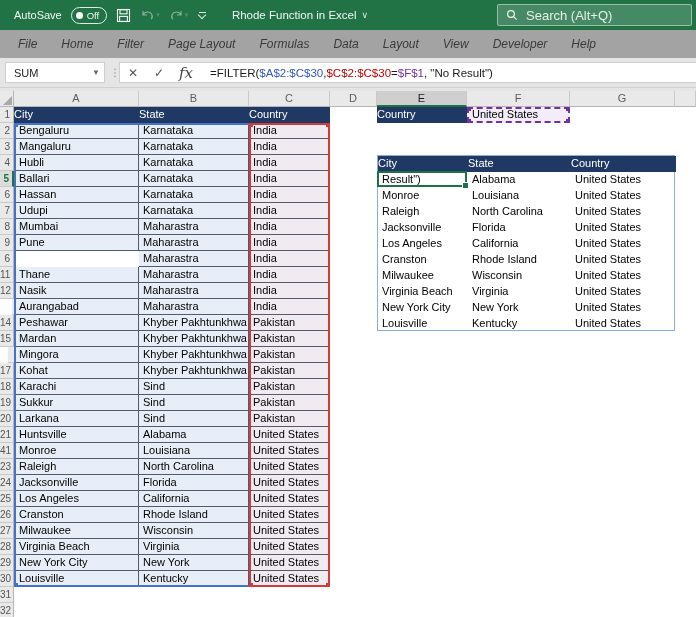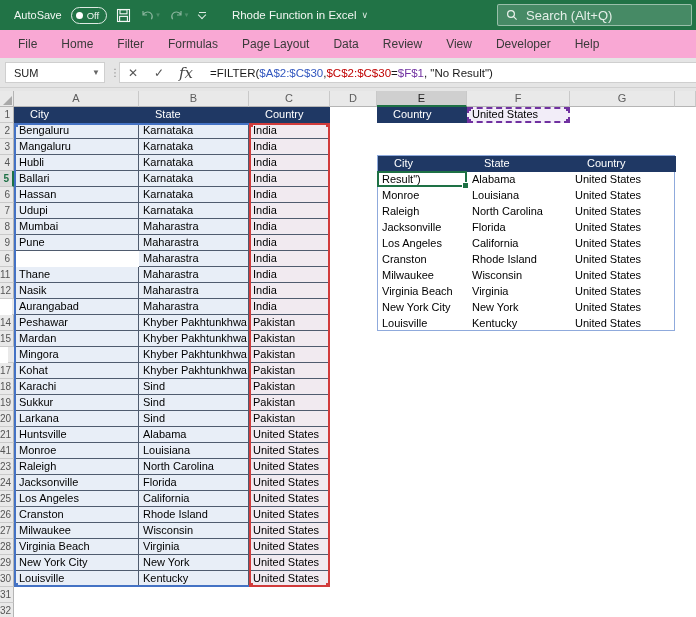--- a/index.html
+++ b/index.html
@@ -20,22 +20,22 @@
   .qat-more .bar{width:7px;height:1px;background:#fff;}
   .qat-more .chev{width:5px;height:5px;border-right:1px solid #fff;border-bottom:1px solid #fff;transform:rotate(45deg);margin-top:-3px;}
   .tb-title{position:absolute;left:190px;top:0;width:220px;height:30px;display:flex;align-items:center;justify-content:center;
        font-size:11.5px;gap:5px;white-space:nowrap;}
   .tb-title .chev{font-size:9px;opacity:.9;}
   .searchbox{position:absolute;left:497px;top:4px;width:195px;height:22px;background:rgba(255,255,255,.17);
        border:1px solid rgba(255,255,255,.45);border-radius:2px;display:flex;align-items:center;gap:8px;padding:0 8px;box-sizing:border-box;}
   .searchbox .ph{font-size:13px;color:#e4efe8;}
 
   
-  .menubar{position:absolute;left:0;top:30px;width:696px;height:28px;background:#f9a8d4;display:flex;align-items:center;
-       padding-left:6px;box-sizing:border-box;}
+  .menubar{position:absolute;left:0;top:30px;width:696px;height:28px;background:#a3a3a3;display:flex;align-items:center;
+       padding-left:6px;box-sizing:border-box;font-style:italic;}
   .mtab{font-size:12px;color:#3a3a3a;padding:0 12px;line-height:28px;white-space:nowrap;}
 
   
   .fbar{position:absolute;left:0;top:58px;width:696px;height:30px;background:#e5e5e5;border-bottom:1px solid #d0d0d0;box-sizing:border-box;}
   .namebox{position:absolute;left:5px;top:4px;width:100px;height:21px;background:#fff;border:1px solid #cfcfcf;
        box-sizing:border-box;display:flex;align-items:center;}
   .namebox .nb-text{flex:1;font-size:11px;color:#222;padding-left:8px;}
   .namebox .nb-arrow{width:16px;font-size:8px;color:#666;text-align:center;}
   .fb-dots{position:absolute;left:110px;top:4px;height:21px;display:flex;align-items:center;color:#8a8a8a;font-size:10px;}
   .fb-field{position:absolute;left:119px;top:4px;width:577px;height:21px;background:#fff;border:1px solid #cfcfcf;border-right:none;
@@ -48,21 +48,21 @@
   .grid{position:absolute;left:0;top:88px;width:696px;height:529px;background:#fff;overflow:hidden;}
   .grid-top{position:absolute;left:0;top:0;width:696px;height:3px;background:#e5e5e5;}
   .cell{position:absolute;box-sizing:border-box;font-size:11px;line-height:15px;white-space:nowrap;overflow:hidden;}
   .colhdr{background:#e9e9e9;color:#5c5c5c;text-align:center;border-right:1px solid #c9c9c9;border-bottom:1px solid #b5b5b5;}
   .colhdr.sel{background:#cfcfcf;color:#1e1e1e;border-bottom:2px solid #1e7145;}
   .rowhdr{background:#e9e9e9;color:#555;text-align:right;padding-right:3px;font-size:10px;
        border-bottom:1px solid #c9c9c9;border-right:1px solid #b5b5b5;}
   .rowhdr.sel{background:#dcdcdc;color:#1e7145;border-right:2px solid #1e7145;font-weight:bold;}
   .corner{background:#e9e9e9;border-right:1px solid #b5b5b5;border-bottom:1px solid #b5b5b5;}
   .corner .tri{position:absolute;right:1px;bottom:1px;width:0;height:0;border-left:9px solid transparent;border-bottom:9px solid #a9a9a9;}
-  .navy{background:#1f3864;color:#fff;padding-left:16px;}
+  .navy{background:#1f3864;color:#fff;padding-left:0;}
   .data{padding-left:4px;color:#000;border-right:1px solid #4f5b6e;border-bottom:1px solid #4f5b6e;}
   .blue-fill{background:#e8eef7;}
   .pink-fill{background:#f1eaf0;}
   .first-col{border-left:1px solid #4f5b6e;}
   .criteria{background:#f2edf8;padding-left:5px;color:#000;}
 
   .range{position:absolute;box-sizing:border-box;pointer-events:none;}
   .range .hdl{position:absolute;width:4px;height:4px;}
   .r-blue{border:2px solid #4472c4;}  .r-blue .hdl{background:#4472c4;}
   .r-red{border:2px solid #d13b3b;}   .r-red .hdl{background:#d13b3b;}
@@ -125,24 +125,24 @@
           </svg>
       </span>
       <span class="ph">Search (Alt+Q)</span>
     </div>
   </div>
 
   <div class="menubar">
       <div class="mtab">File</div>
       <div class="mtab">Home</div>
       <div class="mtab">Filter</div>
+      <div class="mtab">Page Layout</div>
       <div class="mtab">Formulas</div>
-      <div class="mtab">Page Layout</div>
       <div class="mtab">Data</div>
-      <div class="mtab">Review</div>
+      <div class="mtab">Layout</div>
       <div class="mtab">View</div>
       <div class="mtab">Developer</div>
       <div class="mtab">Help</div>
     </div>
 
   <div class="fbar">
     <div class="namebox">
       <span class="nb-text">SUM</span>
       <span class="nb-arrow">▼</span>
     </div>

